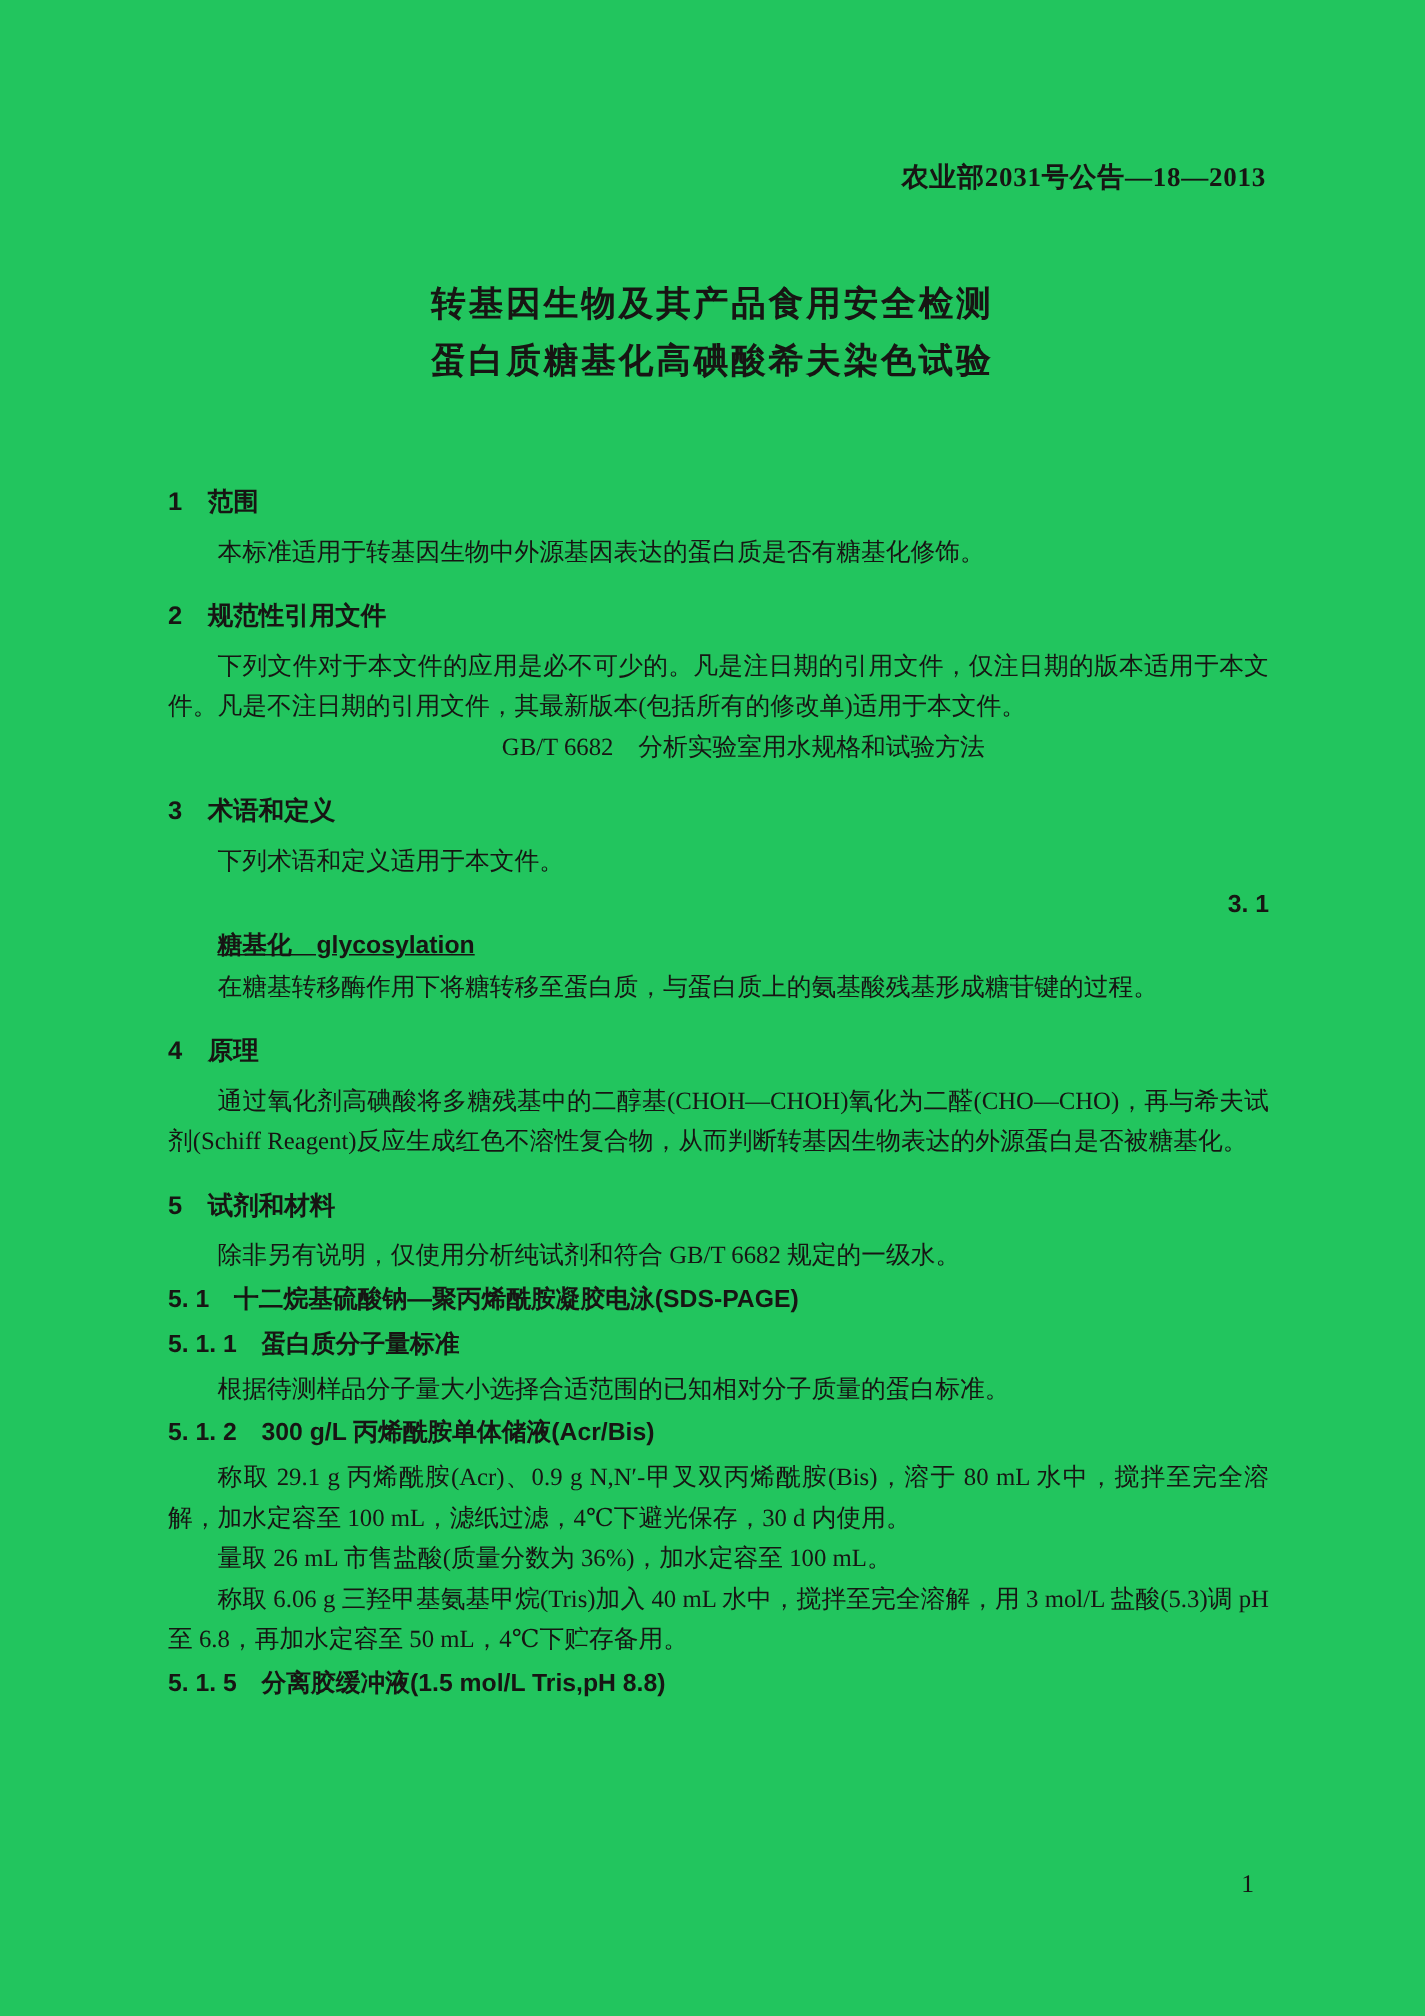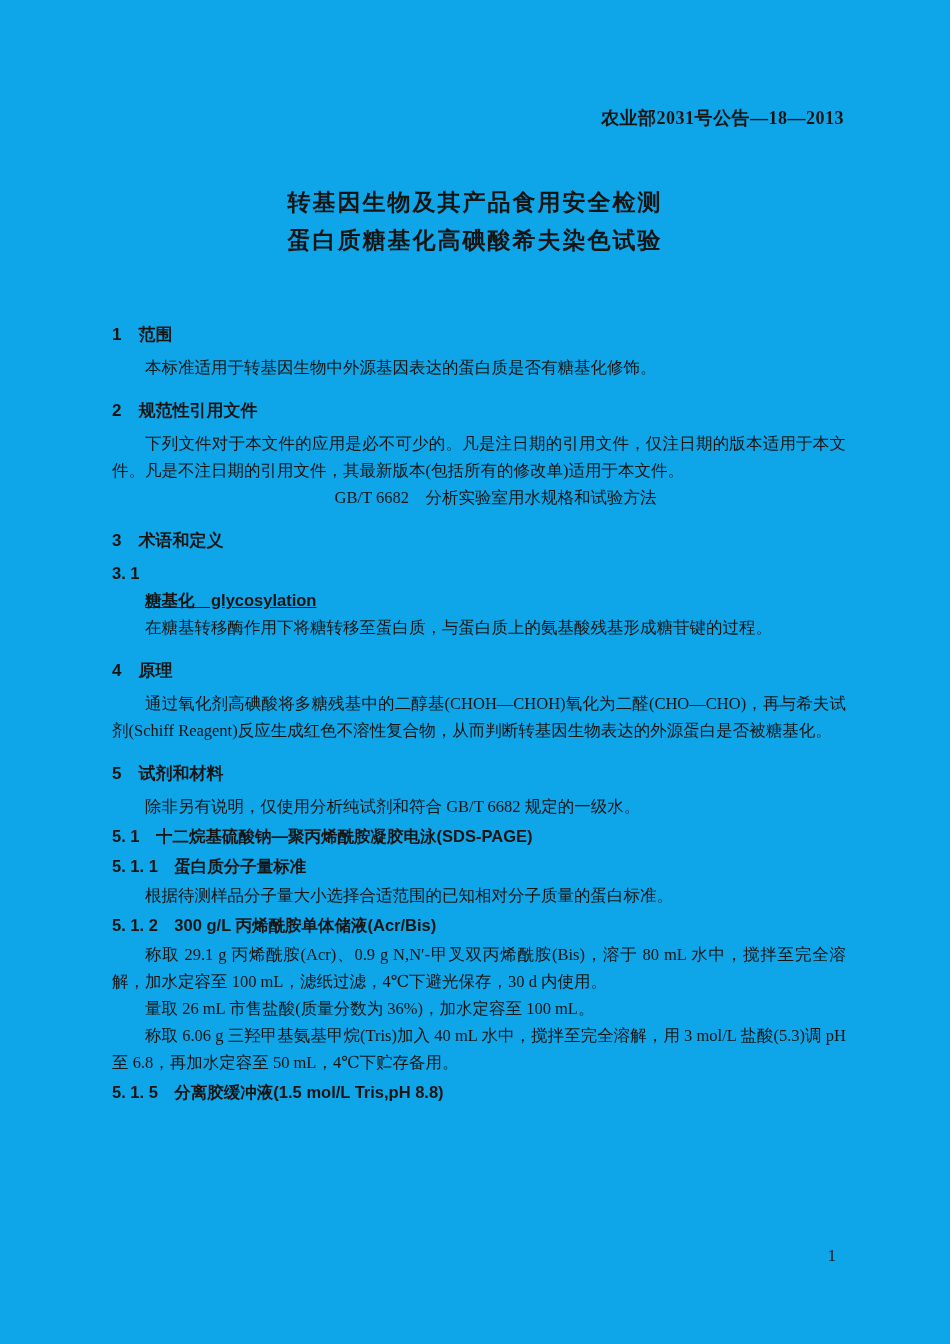--- a/index.html
+++ b/index.html
@@ -2,21 +2,21 @@
 <html><head>
 <meta charset="utf-8">
 <style>
   * { margin: 0; padding: 0; box-sizing: border-box; }
   html, body { background: #e9e9e9; }
   .page {
     position: relative;
     width: 950px;
     height: 1344px;
     margin: 0 auto;
-    background: #0ea5e9;
+    background: #22c55e;
     font-family: "Liberation Serif", "DejaVu Serif", serif;
     color: #171513;
     overflow: hidden;
   }
   .doc-number {
     position: absolute;
     top: 106px;
     right: 106px;
     font-size: 18px;
     font-weight: 700;
@@ -56,21 +56,21 @@
     font-size: 16.5px;
     line-height: 27px;
     margin: 3px 0 2px 0;
     text-align: left;
   }
   .clause-number {
     font-family: "Liberation Sans", "DejaVu Sans", sans-serif;
     font-weight: 700;
     line-height: 27px;
     margin-top: 3px;
-    text-align: left;
+    text-align: right;
   }
   .term-line {
     font-family: "Liberation Sans", "DejaVu Sans", sans-serif;
     font-weight: 700;
     line-height: 27px;
     text-indent: 2em;
     text-align: left;
     text-decoration: underline;
   }
   .para {
@@ -104,20 +104,21 @@
   <div class="body-block">
 
     <div class="sec-heading">1　范围</div>
     <p class="para">本标准适用于转基因生物中外源基因表达的蛋白质是否有糖基化修饰。</p>
 
     <div class="sec-heading">2　规范性引用文件</div>
     <p class="para">下列文件对于本文件的应用是必不可少的。凡是注日期的引用文件，仅注日期的版本适用于本文件。凡是不注日期的引用文件，其最新版本(包括所有的修改单)适用于本文件。</p>
     <p class="ref-line">GB/T 6682　分析实验室用水规格和试验方法</p>
 
     <div class="sec-heading">3　术语和定义</div>
+    <p class="para">下列术语和定义适用于本文件。</p>
     <div class="clause-number">3. 1</div>
     <div class="term-line">糖基化　glycosylation</div>
     <p class="para">在糖基转移酶作用下将糖转移至蛋白质，与蛋白质上的氨基酸残基形成糖苷键的过程。</p>
 
     <div class="sec-heading">4　原理</div>
     <p class="para">通过氧化剂高碘酸将多糖残基中的二醇基(CHOH—CHOH)氧化为二醛(CHO—CHO)，再与希夫试剂(Schiff Reagent)反应生成红色不溶性复合物，从而判断转基因生物表达的外源蛋白是否被糖基化。</p>
 
     <div class="sec-heading">5　试剂和材料</div>
     <p class="para">除非另有说明，仅使用分析纯试剂和符合 GB/T 6682 规定的一级水。</p>
 

